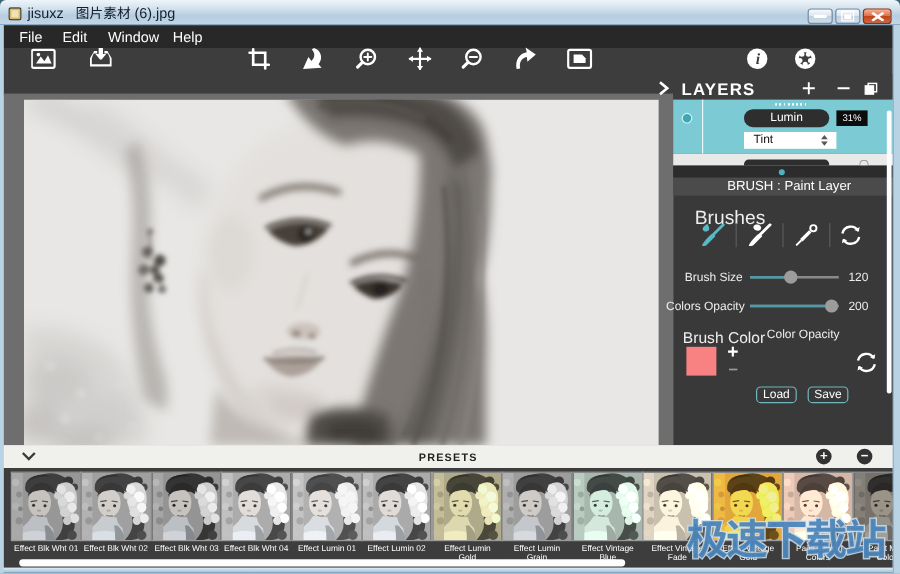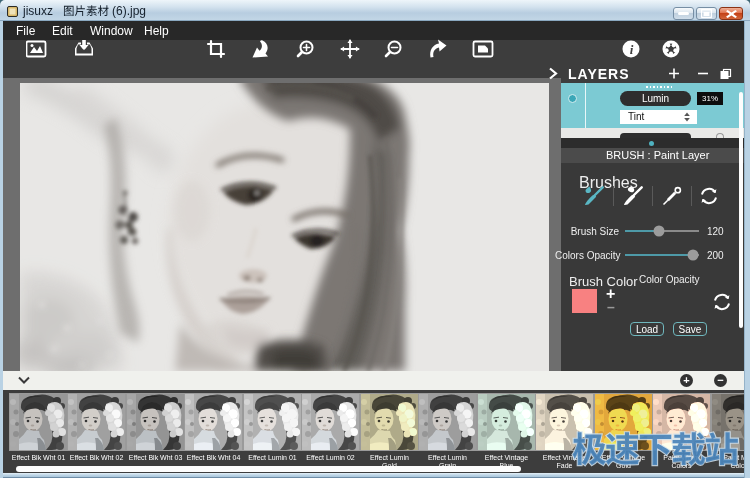--- a/index.html
+++ b/index.html
@@ -367,20 +367,21 @@
 </div>
 
 <svg class="abs" style="left:547px;top:67px" width="12" height="13">
   <path d="M3 1.5 L9 6.5 L3 11.5" fill="none" stroke="#fff" stroke-width="2.2"></path>
 </svg>
 
 <div class="abs" id="presetbar">
   <svg style="position:absolute;left:14px;top:5px" width="14" height="9">
       <path d="M2 1.5 L7 6.5 L12 1.5" fill="none" stroke="#3a3a3a" stroke-width="2"></path>
     </svg>
+  <div class="abs" id="presetstitle">PRESETS</div>
   <div class="pbtn" style="left:677px">+</div>
   <div class="pbtn" style="left:711px">−</div>
 </div>
 
 <div class="abs" id="presetarea">
     <svg width="0" height="0" style="position:absolute">
       <defs>
         <g id="girl">
           <rect width="57" height="56" fill="#979797"></rect>
           <rect x="0" y="0" width="9" height="56" fill="#a8a8a8"></rect>

